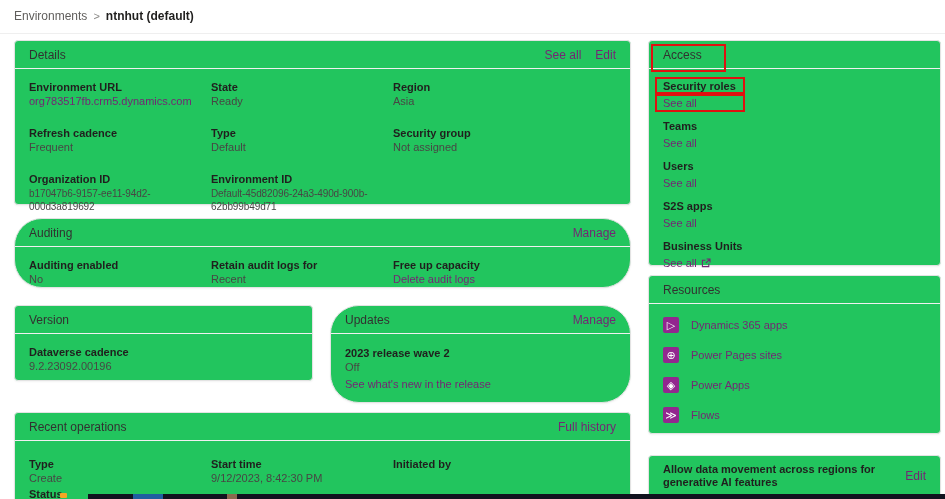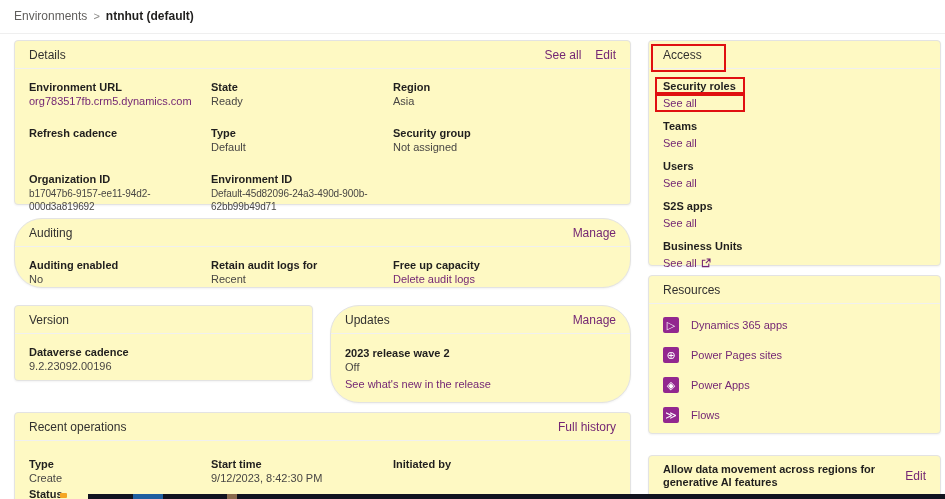--- a/index.html
+++ b/index.html
@@ -10,21 +10,21 @@
     color:#201f1e; -webkit-font-smoothing:antialiased;
   }
   
   .breadcrumb { position:absolute; left:14px; top:9px; font-size:12px; color:#605e5c; }
   .breadcrumb .sep { margin:0 6px; color:#8a8886; font-size:11px; }
   .breadcrumb .current { color:#201f1e; font-weight:bold; }
   .top-divider { position:absolute; left:0; top:33px; width:945px; height:1px; background:#efefef; }
 
   
   .card {
-    position:absolute; background:#fef9c3; border:1px solid #e3e3e3;
+    position:absolute; background:#22c55e; border:1px solid #e3e3e3;
     border-radius:4px; box-shadow:0 1px 2px rgba(0,0,0,.05);
   }
   .card-header {
     display:flex; justify-content:space-between; align-items:center;
     height:28px; padding:0 14px; border-bottom:1px solid #f0f0f0;
   }
   .card-title { font-size:12px; color:#323130; }
   .hlinks { display:flex; gap:14px; }
   a.plink { font-size:12px; color:#742774; text-decoration:none; cursor:pointer; }
   a.plink-sm { font-size:11px; color:#742774; text-decoration:none; cursor:pointer; }
@@ -98,20 +98,21 @@
       <div class="field">
         <div class="flabel">State</div>
         <div class="fvalue">Ready</div>
       </div>
       <div class="field">
         <div class="flabel">Region</div>
         <div class="fvalue">Asia</div>
       </div>
       <div class="field">
         <div class="flabel">Refresh cadence</div>
+        <div class="fvalue">Frequent</div>
       </div>
       <div class="field">
         <div class="flabel">Type</div>
         <div class="fvalue">Default</div>
       </div>
       <div class="field">
         <div class="flabel">Security group</div>
         <div class="fvalue">Not assigned</div>
       </div>
       <div class="field self-end">

